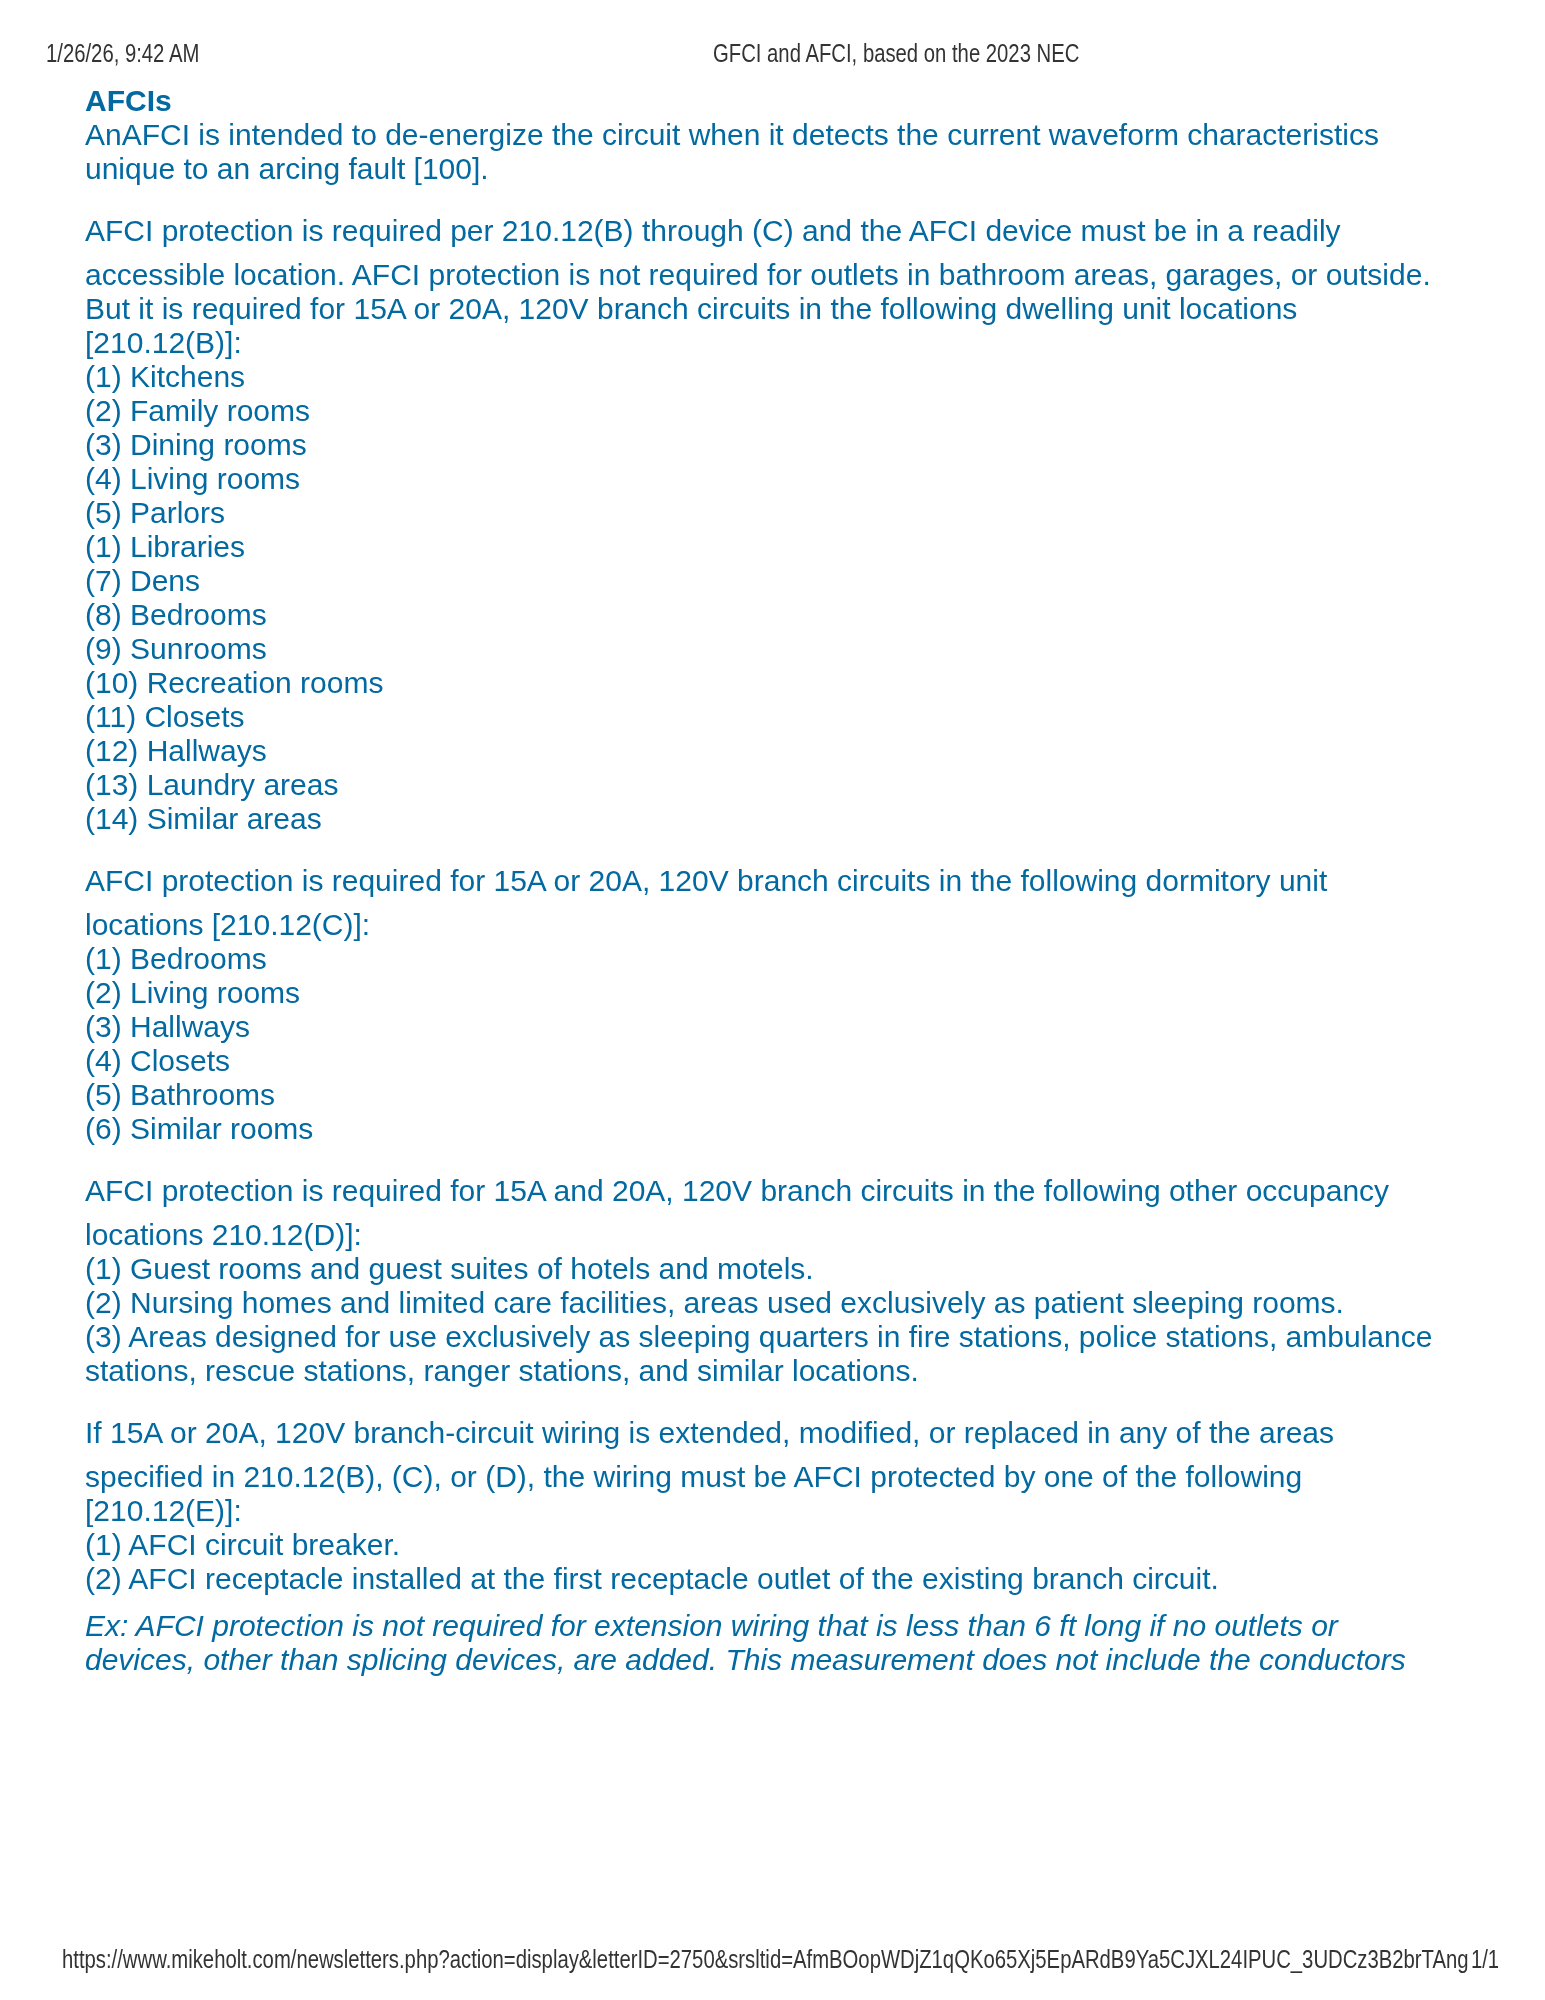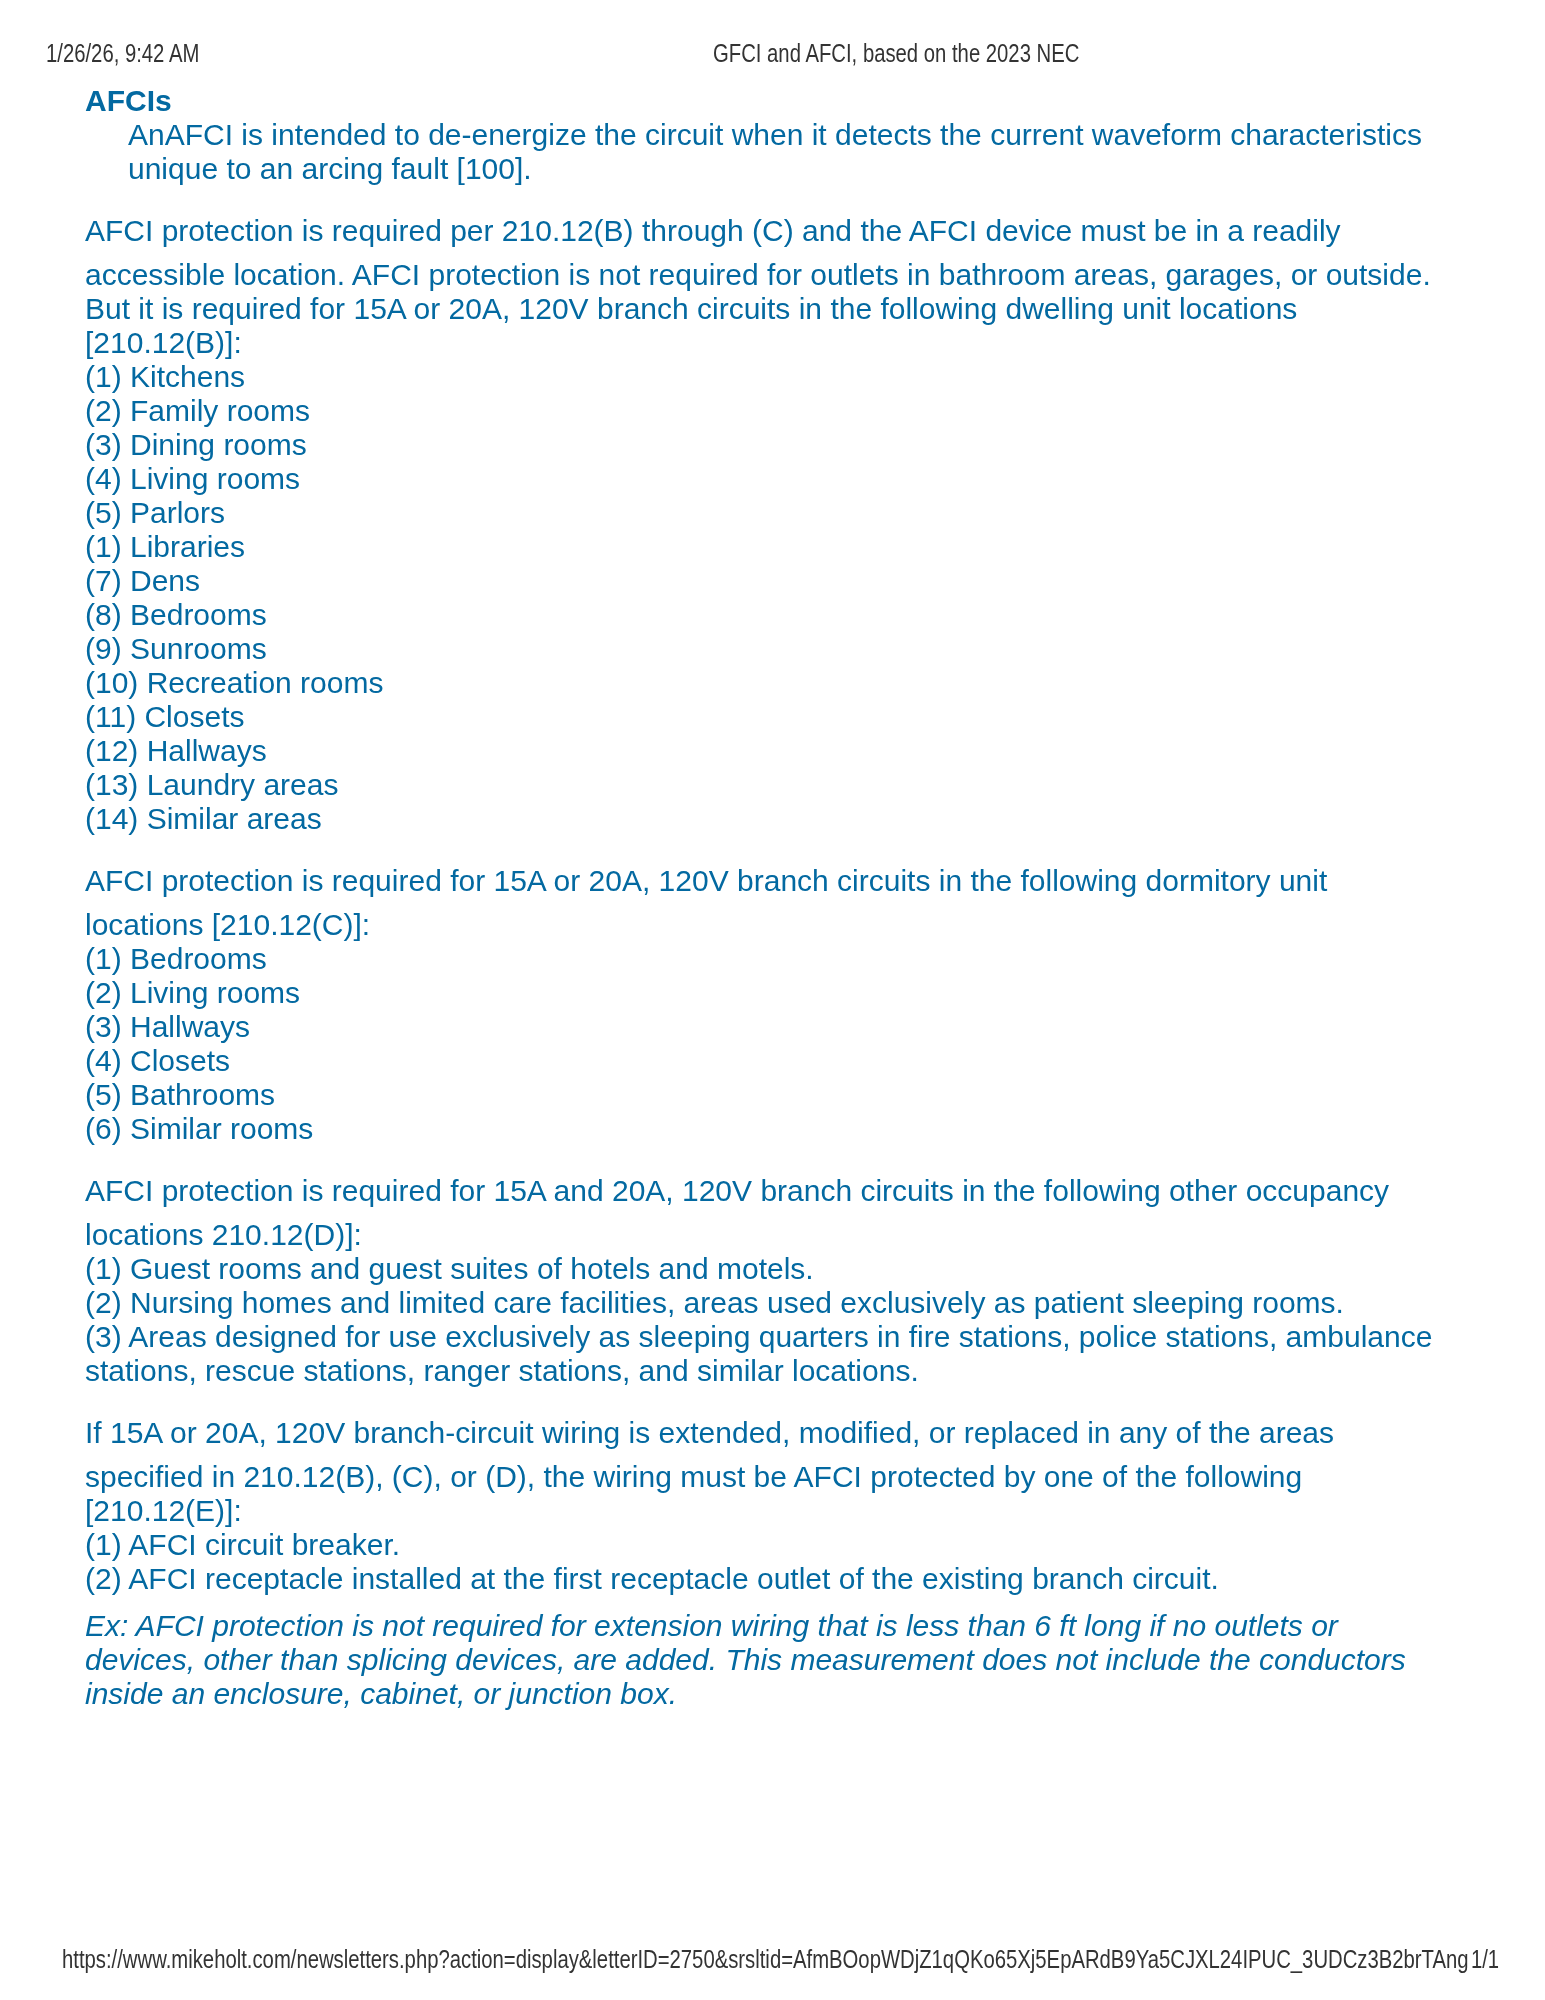--- a/index.html
+++ b/index.html
@@ -34,21 +34,21 @@
     color:#0369a1;
     font-size:30px;
   }
   .line{
     line-height:34px;
     white-space:pre;
   }
   .line.lead{margin-bottom:10px;margin-top:28px;}
   .heading{font-weight:bold;}
   .para{margin-top:13px;}
-  .para--intro{margin-top:0;margin-left:43px;}
+  .para--intro{margin-top:0;}
   .para--section-first{margin-top:23px;}
   .para--example{font-style:italic;}
 </style>
 </head>
 <body>
 
 <div class="page">
 
   <div class="hf hdr-date">1/26/26, 9:42 AM</div>
   <div class="hf hdr-title">GFCI and AFCI, based on the 2023 NEC</div>
@@ -101,21 +101,20 @@
         <div class="para para--section">
           <div class="line lead">If 15A or 20A, 120V branch-circuit wiring is extended, modified, or replaced in any of the areas</div>
           <div class="line">specified in 210.12(B), (C), or (D), the wiring must be AFCI protected by one of the following</div>
           <div class="line">[210.12(E)]:</div>
           <div class="line">(1) AFCI circuit breaker.</div>
           <div class="line">(2) AFCI receptacle installed at the first receptacle outlet of the existing branch circuit.</div>
         </div>
         <div class="para para--example">
           <div class="line">Ex: AFCI protection is not required for extension wiring that is less than 6 ft long if no outlets or</div>
           <div class="line">devices, other than splicing devices, are added. This measurement does not include the conductors</div>
-          <div class="line">inside an enclosure, cabinet, or junction box.</div>
         </div>
       </div>
   </main>
 
   <div class="hf ftr-url">https://www.mikeholt.com/newsletters.php?action=display&amp;letterID=2750&amp;srsltid=AfmBOopWDjZ1qQKo65Xj5EpARdB9Ya5CJXL24IPUC_3UDCz3B2brTAng</div>
   <div class="hf right ftr-page">1/1</div>
 
 </div>
 
 </body></html>

